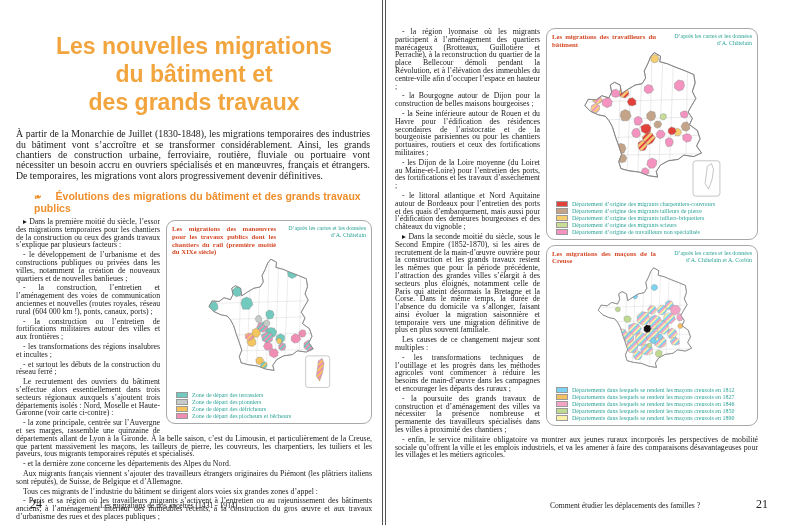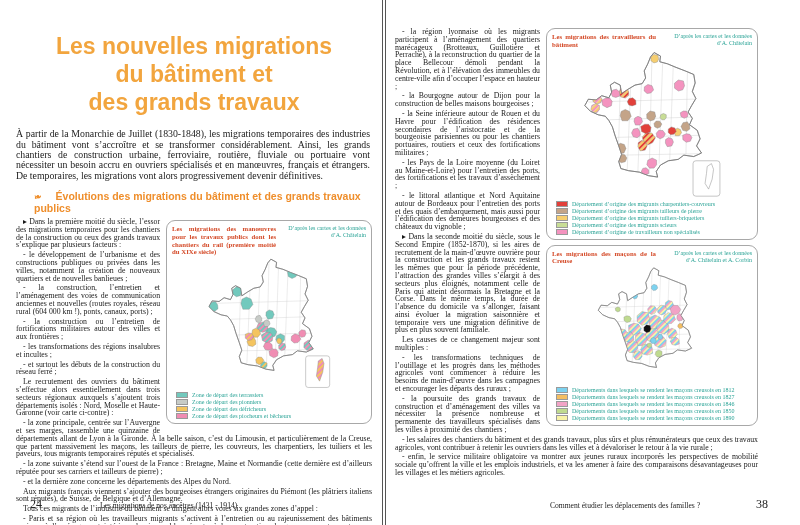--- a/index.html
+++ b/index.html
@@ -140,23 +140,22 @@
         </aside>
         <div>
             <p><b>▸ Dans la première moitié du siècle, </b>l’essor des migrations temporaires pour les chantiers de la construction ou ceux des grands travaux s’explique par plusieurs facteurs :</p>
             <p>- le développement de l’urbanisme et des constructions publiques ou privées dans les villes, notamment la création de nouveaux quartiers et de nouvelles banlieues ;</p>
             <p>- la construction, l’entretien et l’aménagement des voies de communication anciennes et nouvelles (routes royales, réseau rural (604 000 km !), ponts, canaux, ports) ;</p>
             <p>- la construction ou l’entretien de fortifications militaires autour des villes et aux frontières ;</p>
             <p>- les transformations des régions insalubres et incultes ;</p>
             <p>- et surtout les débuts de la construction du réseau ferré ;</p>
             <p>Le recrutement des ouvriers du bâtiment s’effectue alors essentiellement dans trois secteurs régionaux auxquels s’ajoutent trois départements isolés : Nord, Moselle et Haute-Garonne (voir carte ci-contre) :</p>
             <p>- la zone principale, centrée sur l’Auvergne et ses marges, rassemble une quinzaine de départements allant de Lyon à la Gironde. À la belle saison, c’est du Limousin, et particulièrement de la Creuse, que partent massivement les maçons, les tailleurs de pierre, les couvreurs, les charpentiers, les tuiliers et les paveurs, tous migrants temporaires réputés et spécialisés.</p>
-            <p>- la zone suivante s’étend sur l’ouest de la France : Bretagne, Maine et Normandie (cette dernière est d’ailleurs réputée pour ses carriers et tailleurs de pierre) ;</p>
             <p>- et la dernière zone concerne les départements des Alpes du Nord.</p>
-            <p>Aux migrants français viennent s’ajouter des bourgeoises étrangers originaires du Piémont (les plâtriers italiens sont réputés), de Suisse, de Belgique et d’Allemagne.</p>
+            <p>Aux migrants français viennent s’ajouter des travailleurs étrangers originaires du Piémont (les plâtriers italiens sont réputés), de Suisse, de Belgique et d’Allemagne.</p>
             <p>Tous ces migrants de l’industrie du bâtiment se dirigent alors voies six grandes zones d’appel :</p>
             <p><b>- Paris et sa région </b>où les travailleurs migrants s’activent à l’entretien ou au rajeunissement des bâtiments anciens, à l’aménagement intérieur des immeubles récents, à la construction du gros œuvre et aux travaux d’urbanisme des rues et des places publiques ;</p>
           </div>
       </div>
     </div>
     <div class="footer footer-left">
       <span class="pgnum">24</span>
       <span>Les migrations de nos ancêtres (1431 - 1914)</span>
     </div>
   </div>
@@ -343,29 +342,28 @@
                   <span class="legend-label">Départements dans lesquels se rendent les maçons creusois en 1890</span>
                 </div>
               </div>
           </aside>
 
         </div>
         <div>
             <p><b>- la région lyonnaise </b>où les migrants participent à l’aménagement des quartiers marécageux (Brotteaux, Guillotière et Perrache), à la reconstruction du quartier de la place Bellecour démoli pendant la Révolution, et à l’élévation des immeubles du centre-ville afin d’occuper l’espace en hauteur ;</p>
             <p><b>- la Bourgogne autour de Dijon </b>pour la construction de belles maisons bourgeoises ;</p>
             <p><b>- la Seine inférieure autour de Rouen et du Havre </b>pour l’édification des résidences secondaires de l’aristocratie et de la bourgeoisie parisiennes ou pour les chantiers portuaires, routiers et ceux des fortifications militaires ;</p>
-            <p><b>- les Pays de la Loire moyenne </b>(du Loiret au Maine-et-Loire) pour l’entretien des ports, des fortifications et les travaux d’assèchement ;</p>
+            <p><b>- les Dijon de la Loire moyenne </b>(du Loiret au Maine-et-Loire) pour l’entretien des ports, des fortifications et les travaux d’assèchement ;</p>
             <p><b>- le littoral atlantique et Nord Aquitaine autour de Bordeaux </b>pour l’entretien des ports et des quais d’embarquement, mais aussi pour l’édification des demeures bourgeoises et des châteaux du vignoble ;</p>
             <p><b>▸ Dans la seconde moitié du siècle, </b>sous le Second Empire (1852-1870), si les aires de recrutement de la main-d’œuvre ouvrière pour la construction et les grands travaux restent les mêmes que pour la période précédente, l’attraction des grandes villes s’élargit à des secteurs plus éloignés, notamment celle de Paris qui atteint désormais la Bretagne et la Corse. Dans le même temps, la durée de l’absence du domicile va s’allonger, faisant ainsi évoluer la migration saisonnière et temporaire vers une migration définitive de plus en plus souvent familiale.</p>
             <p>Les causes de ce changement majeur sont multiples :</p>
             <p>- les transformations techniques de l’outillage et les progrès dans les méthodes agricoles vont commencer à réduire les besoins de main-d’œuvre dans les campagnes et encourager les départs des ruraux ;</p>
             <p>- la poursuite des grands travaux de construction et d’aménagement des villes va nécessiter la présence nombreuse et permanente des travailleurs spécialisés dans les villes à proximité des chantiers ;</p>
-            <p>- les salaires des chantiers du bâtiment et des grands travaux, plus sûrs et plus rémunérateurs que ceux des travaux agricoles, vont contribuer à retenir les ouvriers dans les villes et à dévaloriser le retour à la vie rurale ;</p>
             <p>- enfin, le service militaire obligatoire va montrer aux jeunes ruraux incorporés les perspectives de mobilité sociale qu’offrent la ville et les emplois industriels, et va les amener à faire des comparaisons désavantageuses pour les villages et les métiers agricoles.</p>
           </div>
       </div>
     </div>
     <div class="footer footer-right">
       <span>Comment étudier les déplacements des familles ?</span>
-      <span class="pgnum">38</span>
+      <span class="pgnum">21</span>
     </div>
   </div>
 </div>
 
 </body></html>

